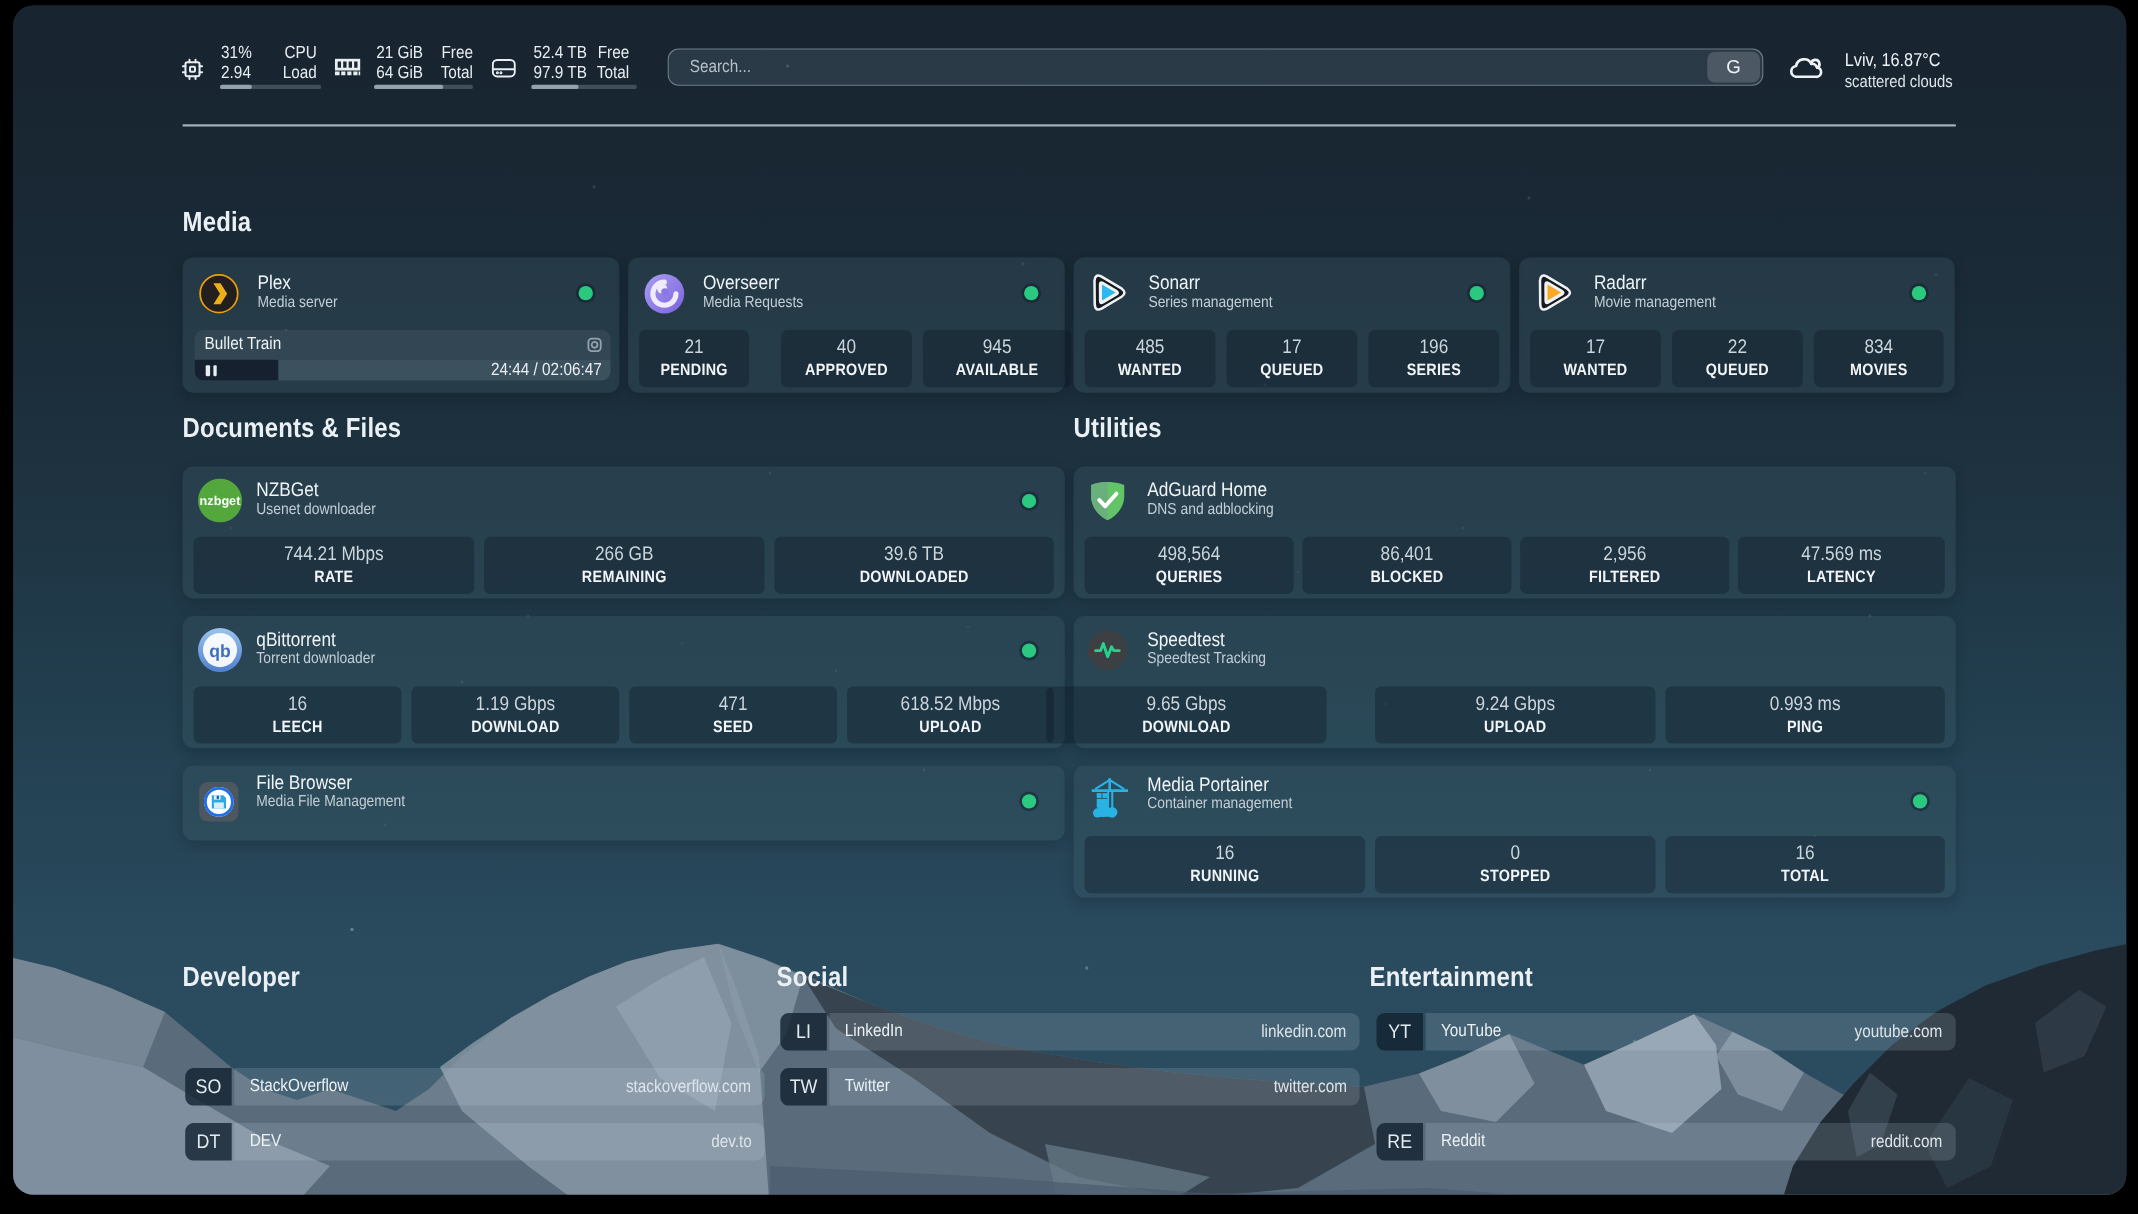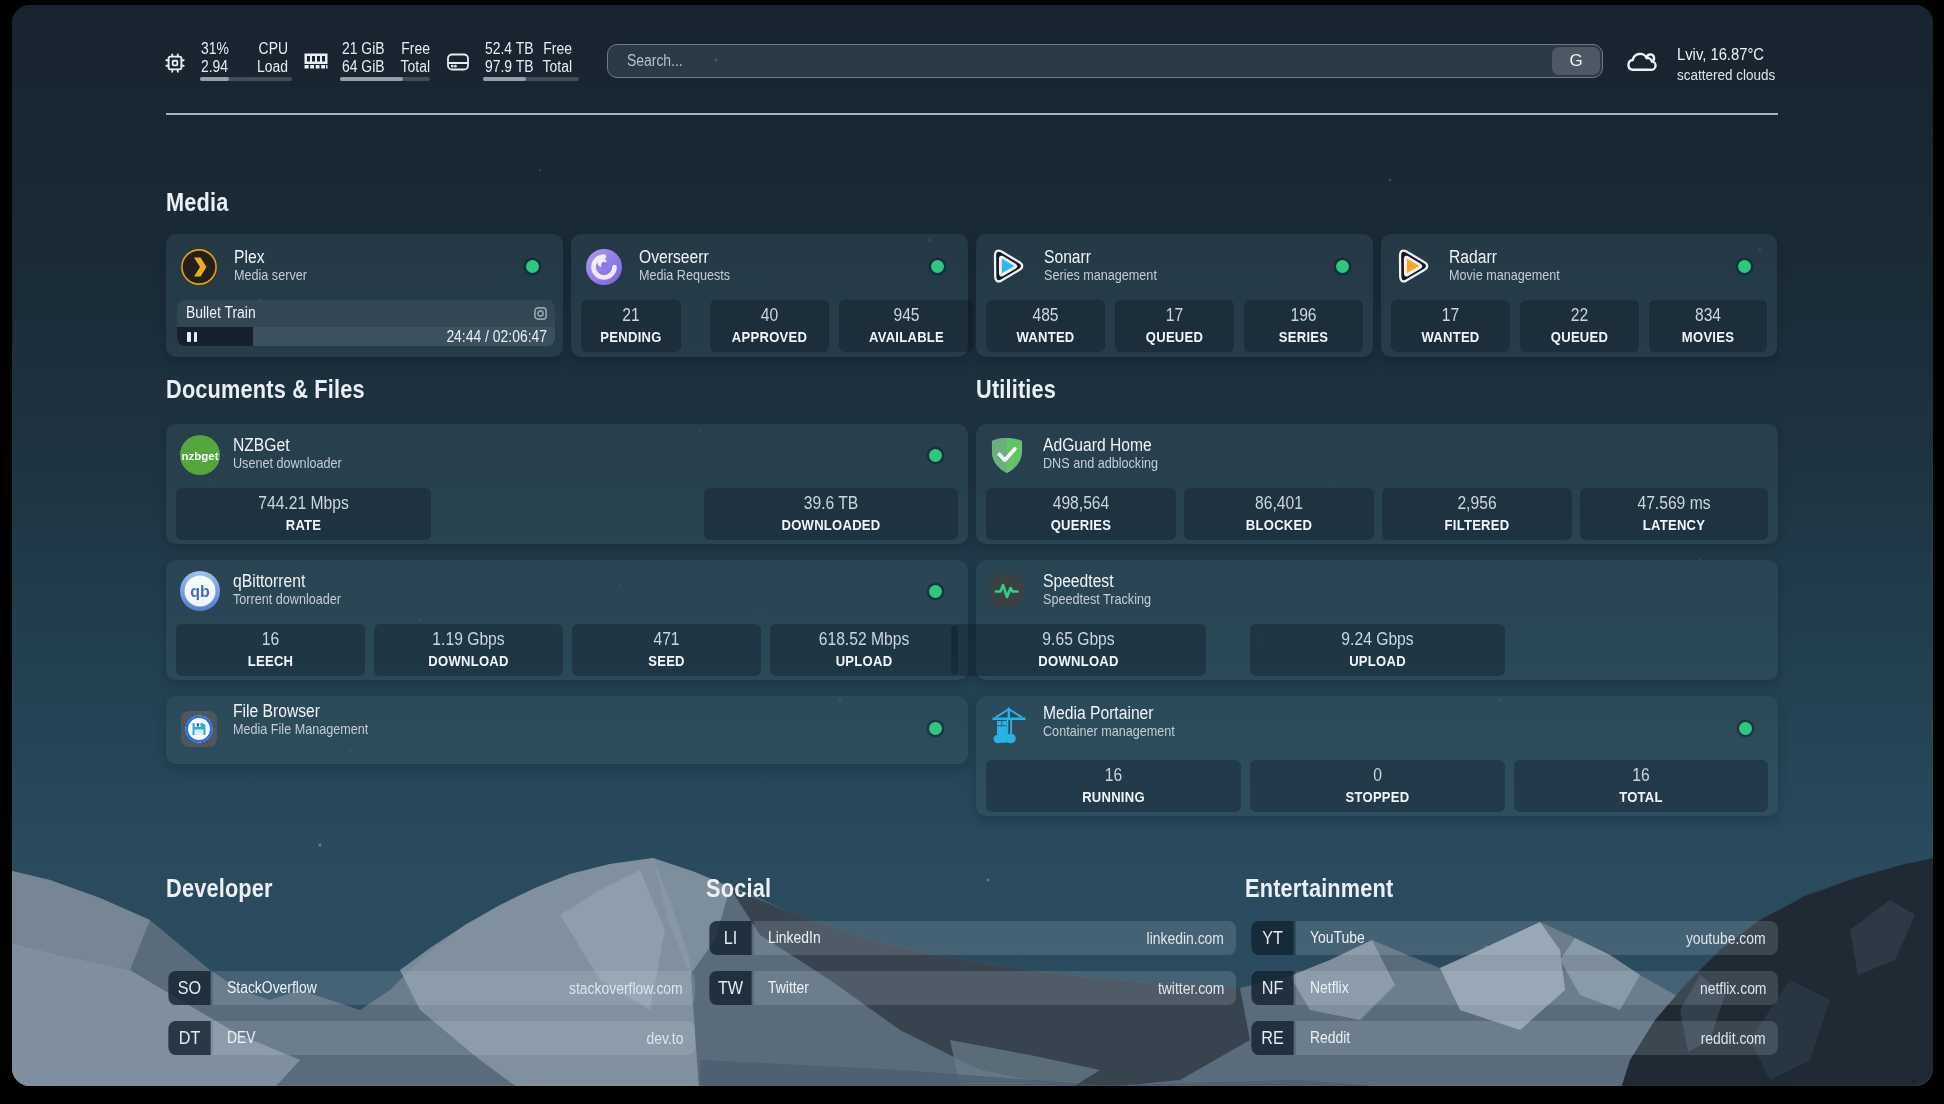--- a/index.html
+++ b/index.html
@@ -253,20 +253,24 @@
       <circle cx="20" cy="20" r="20" fill="#54a73c"></circle>
       <text x="20" y="24.5" font-size="11.5" font-weight="bold" fill="#ffffff" text-anchor="middle" font-family="Liberation Sans,sans-serif">nzbget</text>
     </svg>
     <div class="ctitle" style="left:233px;top:435px">NZBGet</div>
     <div class="csub" style="left:233px;top:455px">Usenet downloader</div>
     <div class="dot" style="left:929px;top:449px"></div>
     <div class="stat" style="left:176px;top:488px;width:255px">
         <div class="v">744.21 Mbps</div>
         <div class="l">RATE</div>
       </div>
+    <div class="stat" style="left:440px;top:488px;width:255px">
+        <div class="v">266 GB</div>
+        <div class="l">REMAINING</div>
+      </div>
     <div class="stat" style="left:704px;top:488px;width:254px">
         <div class="v">39.6 TB</div>
         <div class="l">DOWNLOADED</div>
       </div>
 
     <div class="card" style="left:166px;top:560px;width:802px;height:120px"></div>
     <svg class="abs" style="left:180px;top:571px" width="40" height="40" viewBox="0 0 40 40">
       <defs>
           <linearGradient id="qbg" x1="0" y1="0" x2="0" y2="1">
         <stop offset="0" stop-color="#9cc4ee"></stop>
@@ -343,20 +347,24 @@
     </svg>
     <div class="ctitle" style="left:1043px;top:571px">Speedtest</div>
     <div class="csub" style="left:1043px;top:591px">Speedtest Tracking</div>
     <div class="stat" style="left:951px;top:624px;width:255px">
         <div class="v">9.65 Gbps</div>
         <div class="l">DOWNLOAD</div>
       </div>
     <div class="stat" style="left:1250px;top:624px;width:255px">
         <div class="v">9.24 Gbps</div>
         <div class="l">UPLOAD</div>
+      </div>
+    <div class="stat" style="left:1514px;top:624px;width:254px">
+        <div class="v">0.993 ms</div>
+        <div class="l">PING</div>
       </div>
 
     <div class="card" style="left:976px;top:696px;width:802px;height:120px"></div>
     <svg class="abs" style="left:988px;top:705px" width="42" height="42" viewBox="0 0 42 42" fill="#29b2e4">
       <rect x="19.6" y="2.5" width="2.4" height="11"></rect>
       <path d="M20.8 3 L34.5 11.5 L33.5 13.2 L20.8 5.3 L8.1 13.2 L7.1 11.5 Z"></path>
       <path d="M4.5 12.4 h33 v2.5 h-33 Z"></path>
       <rect x="18.4" y="15" width="1.9" height="15"></rect>
         <rect x="22.2" y="15" width="1.9" height="17"></rect>
       <rect x="9" y="16" width="4.4" height="4.4"></rect>
@@ -414,27 +422,20 @@
           <div class="dm">twitter.com</div>
         </div>
       </div>
     <div class="bk" style="left:1249px;top:921px;width:529px">
         <div class="ab">YT</div>
         <div class="bar">
           <div class="nm">YouTube</div>
           <div class="dm">youtube.com</div>
         </div>
       </div>
-    <div class="bk" style="left:1249px;top:971px;width:529px">
-        <div class="ab">NF</div>
-        <div class="bar">
-          <div class="nm">Netflix</div>
-          <div class="dm">netflix.com</div>
-        </div>
-      </div>
     <div class="bk" style="left:1249px;top:1021px;width:529px">
         <div class="ab">RE</div>
         <div class="bar">
           <div class="nm">Reddit</div>
           <div class="dm">reddit.com</div>
         </div>
       </div>
   </div>
 </div>
 

